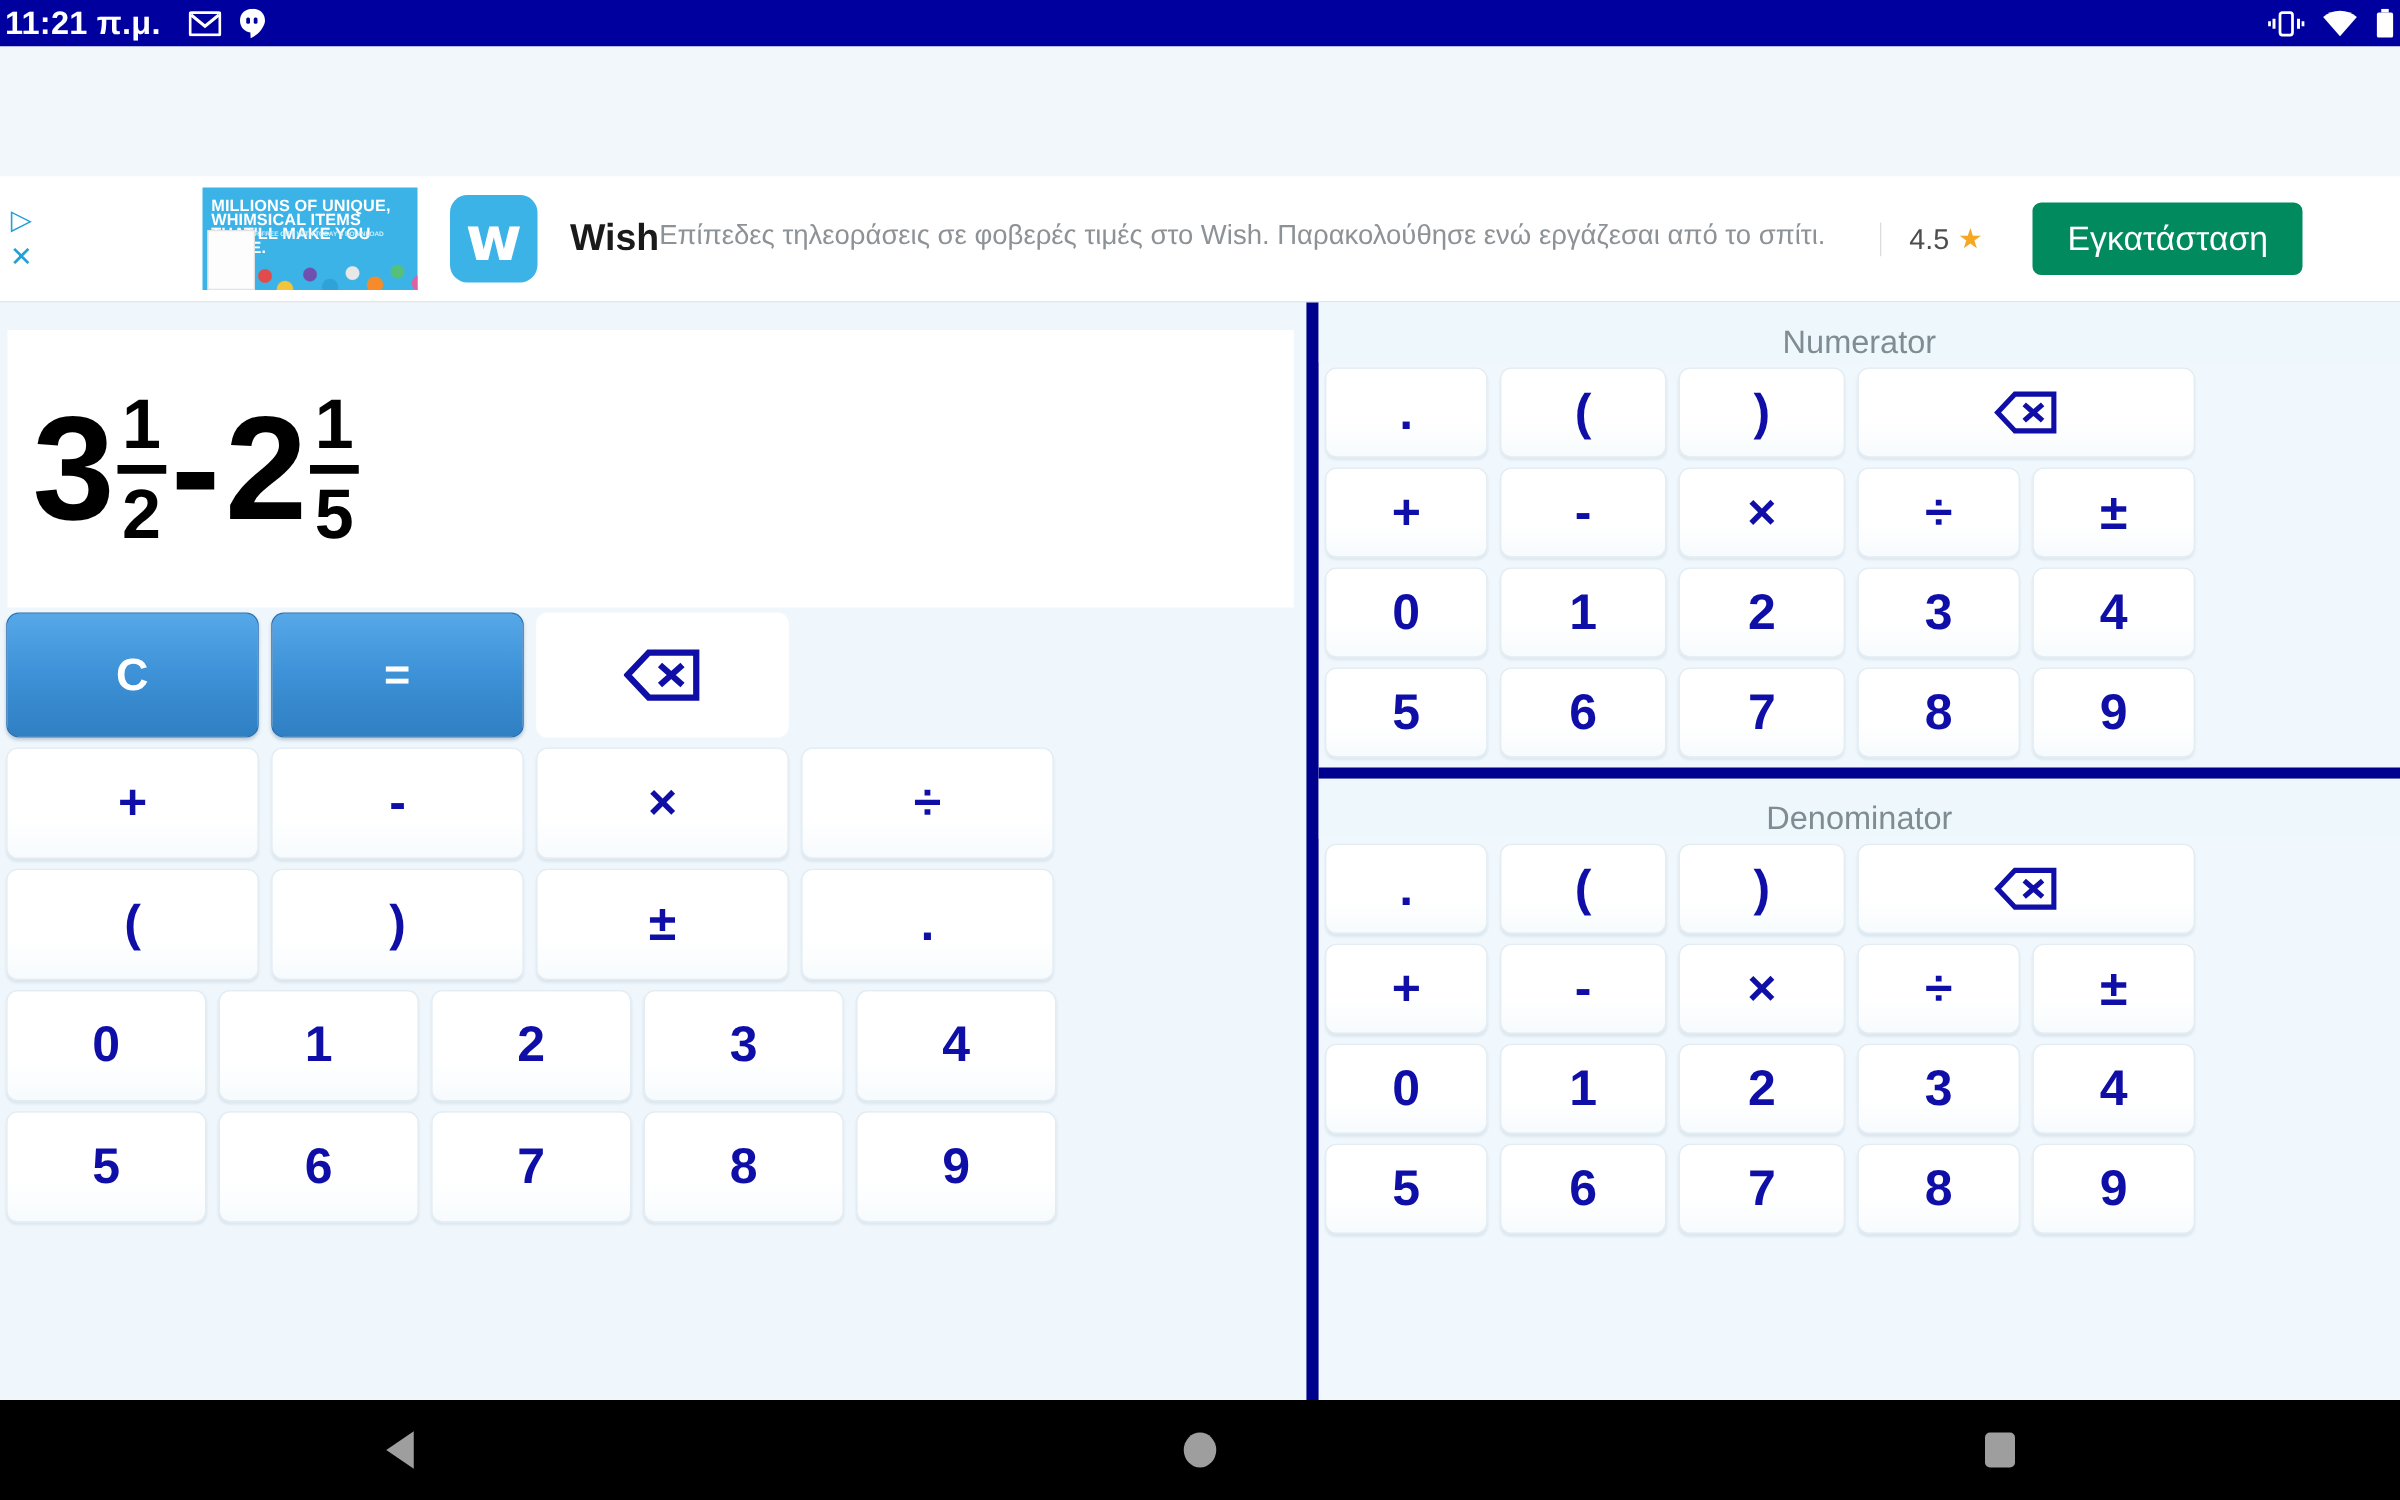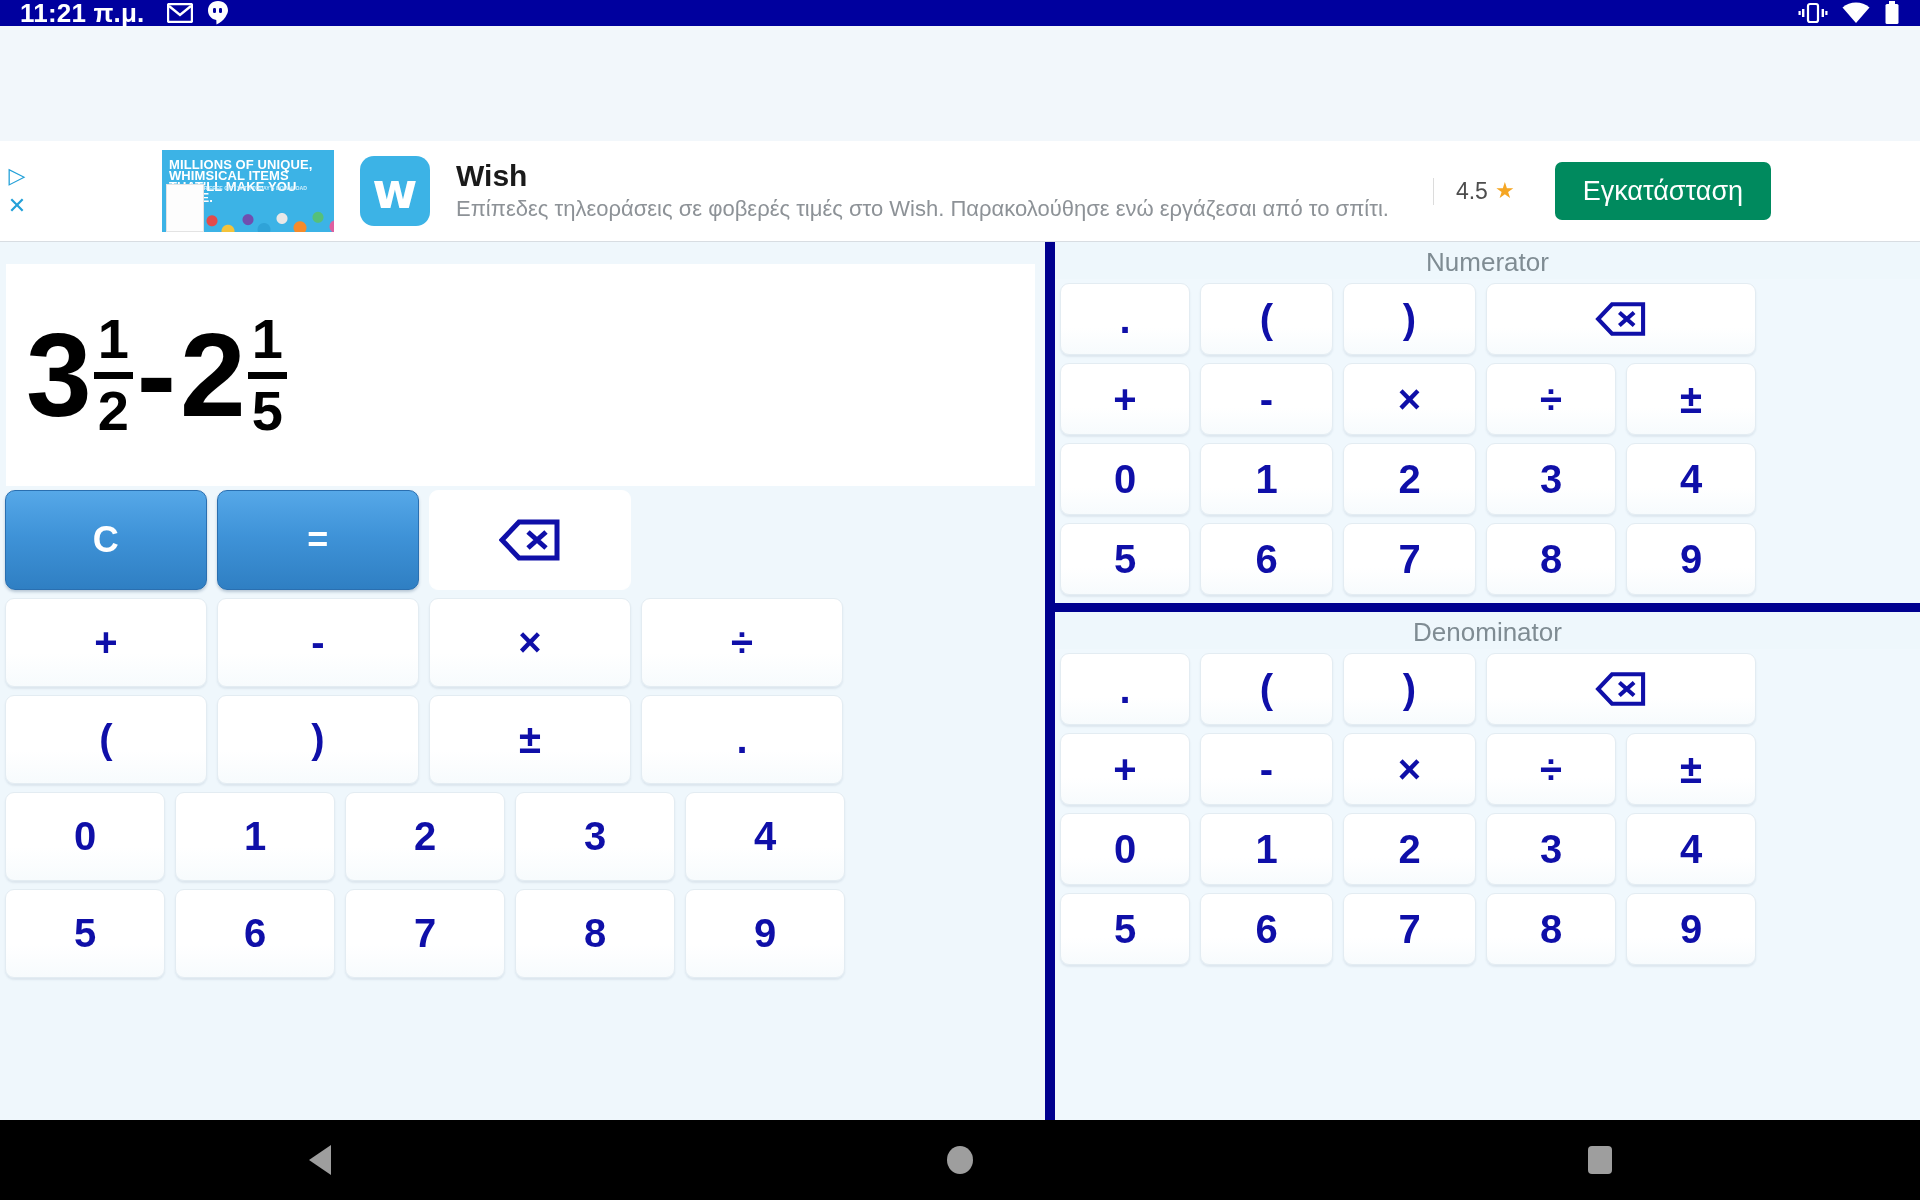--- a/index.html
+++ b/index.html
@@ -6,23 +6,23 @@
   html, body {
     width: 1920px; height: 1200px;
     background: #ffffff;
     font-family: "Liberation Sans", sans-serif;
     overflow: hidden;
   }
   #app { position: relative; width: 1920px; height: 1200px; background: #f2f7fb; }
 
   
   .statusbar {
-    position: absolute; top: 0; left: 0; width: 1920px; height: 26px;
+    position: absolute; top: 0; left: 0; width: 1920px; height: 37px;
     background: #00009e; display: flex; align-items: center;
-    padding: 0 20px; color: #ffffff;
+    padding: 0 4px; color: #ffffff;
   }
   .status-time { font-size: 26px; font-weight: bold; letter-spacing: .2px; }
   .status-left-icons { display: flex; align-items: center; gap: 14px; margin-left: 22px; }
   .status-right { margin-left: auto; display: flex; align-items: center; gap: 14px; }
   .sicon { display: block; }
 
   
   .appbar {
     position: absolute; top: 38px; left: 0; width: 1920px; height: 103px;
     background: #0000cc; display: flex; align-items: center; padding: 0 28px;
@@ -64,21 +64,21 @@
       radial-gradient(circle at 12% 50%, #8fd3f0 0 4px, transparent 5px);
   }
   .ad-image .phone { position: absolute; left: 4px; bottom: 0; width: 38px; height: 48px;
     background: #fdfdfd; border: 1.5px solid #e3e3e3; }
   .ad-logo {
     width: 70px; height: 70px; margin-left: 26px; flex: 0 0 70px;
     background: #3cb3e6; border-radius: 14px; display: flex;
     align-items: center; justify-content: center;
     color: #ffffff; font-size: 49px; font-weight: bold; font-family: "DejaVu Sans", sans-serif;
   }
-  .ad-text { margin-left: 26px; display: flex; flex-direction: column; justify-content: center; }
+  .ad-text { margin-left: 26px; display: flex; flex-direction: row; justify-content: center; }
   .ad-title { font-size: 30px; color: #1a1a1a; font-weight: bold; line-height: 36px; }
   .ad-sub { font-size: 22px; color: #8d9297; line-height: 30px; white-space: nowrap; }
   .ad-rating {
     margin-left: 44px; padding-left: 22px; border-left: 1px solid #dcdcdc;
     display: flex; align-items: center; gap: 7px; font-size: 23px; color: #4d4d4d;
   }
   .ad-star { color: #f5a623; font-size: 22px; }
   .ad-gp {
     margin-left: 22px; padding-left: 22px; border-left: 1px solid #dcdcdc;
     display: flex; align-items: center; gap: 12px; font-size: 30px; color: #5b5b5b;
@@ -140,21 +140,21 @@
 
   
   .left-rows { position: absolute; top: 244px; left: 0; width: 1045px; }
   .row-actions { display: grid; grid-template-columns: 212px 212px 212px 212px; height: 108px; }
   .row-4 { display: grid; grid-template-columns: 212px 212px 212px 212px; height: 97px; }
   .row-5 { display: grid; grid-template-columns: 170px 170px 170px 170px 170px; height: 97px; }
 
   
   .section-label {
     text-align: center; color: #7f8c93; font-size: 26px; line-height: 34px;
-    background: #eef7fc; padding-top: 3px;
+    background: #eef7fc; padding-top: 14px;
   }
   .r-row-4 { display: grid; grid-template-columns: 140px 143px 143px 280px; height: 80px; }
   .r-row-5 { display: grid; grid-template-columns: 140px 143px 143px 140px 140px; height: 80px; }
   .divider-h { height: 9px; background: #00008f; margin-top: 4px; }
 
   
   .navbar {
     position: absolute; bottom: 0; left: 0; width: 1920px; height: 80px;
     background: #000000; display: flex; align-items: center; justify-content: space-around;
   }

